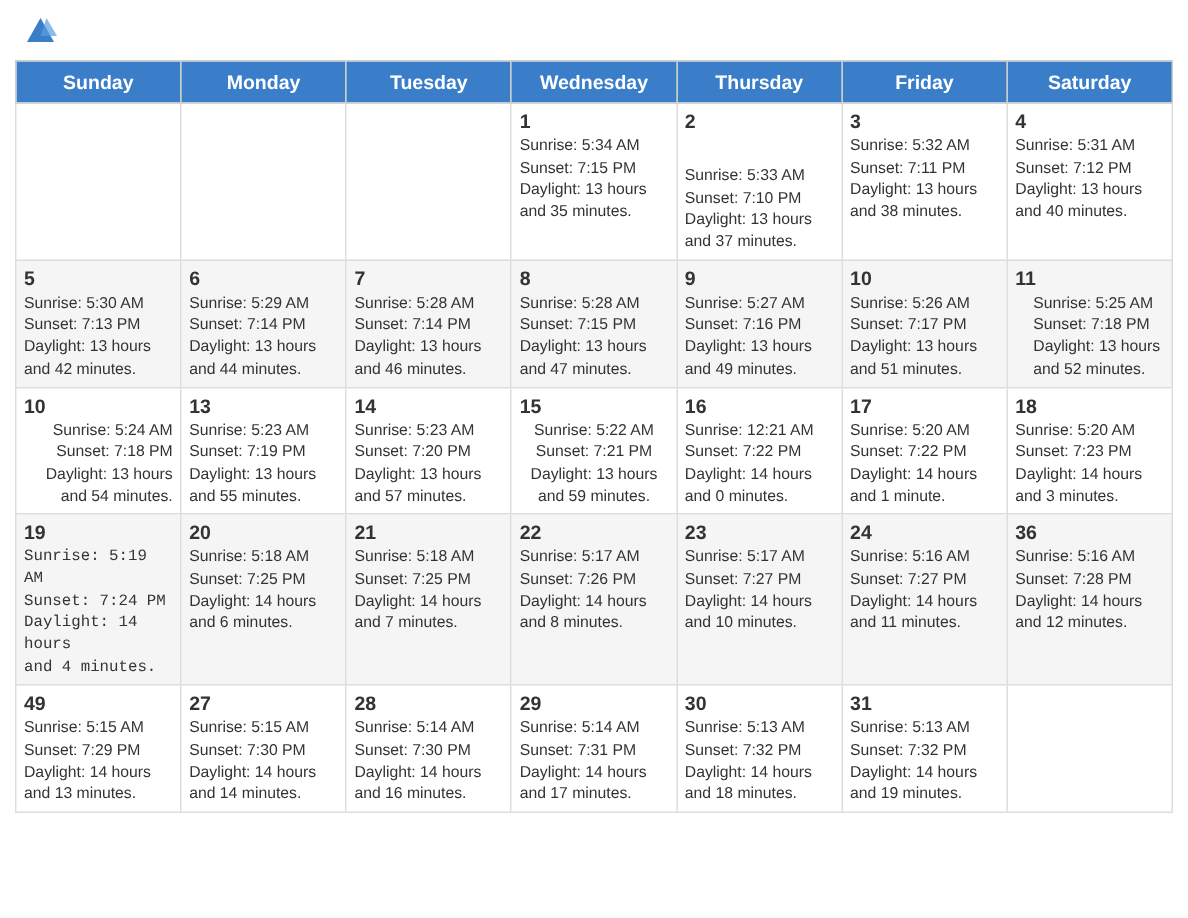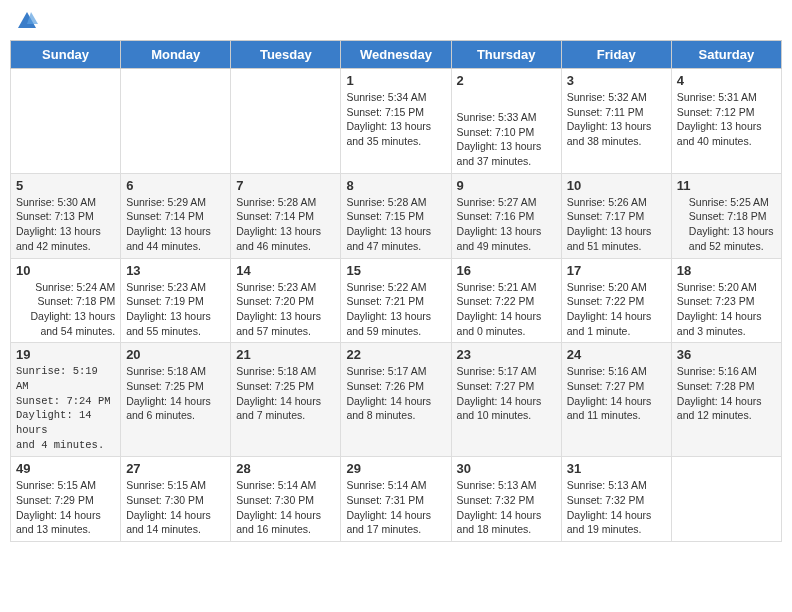--- a/index.html
+++ b/index.html
@@ -231,28 +231,28 @@
         </td>
         <td>
           <span class="day-number">14</span>
           <div class="day-info" style="white-space: pre-line;">Sunrise: 5:23 AM
 Sunset: 7:20 PM
 Daylight: 13 hours
 and 57 minutes.</div>
         </td>
         <td>
           <span class="day-number">15</span>
-          <div class="day-info" style="white-space: pre-line;">Sunrise: 5:22 AM
+          <div class="day-info" style="white-space: pre-line; text-align: center;">Sunrise: 5:22 AM
 Sunset: 7:21 PM
 Daylight: 13 hours
 and 59 minutes.</div>
         </td>
         <td>
           <span class="day-number">16</span>
-          <div class="day-info" style="white-space: pre-line;">Sunrise: 5:21 AM
+          <div class="day-info" style="white-space: pre-line;">Sunrise: 12:21 AM
 Sunset: 7:22 PM
 Daylight: 14 hours
 and 0 minutes.</div>
         </td>
         <td>
           <span class="day-number">17</span>
           <div class="day-info" style="white-space: pre-line;">Sunrise: 5:20 AM
 Sunset: 7:22 PM
 Daylight: 14 hours
 and 1 minute.</div>

